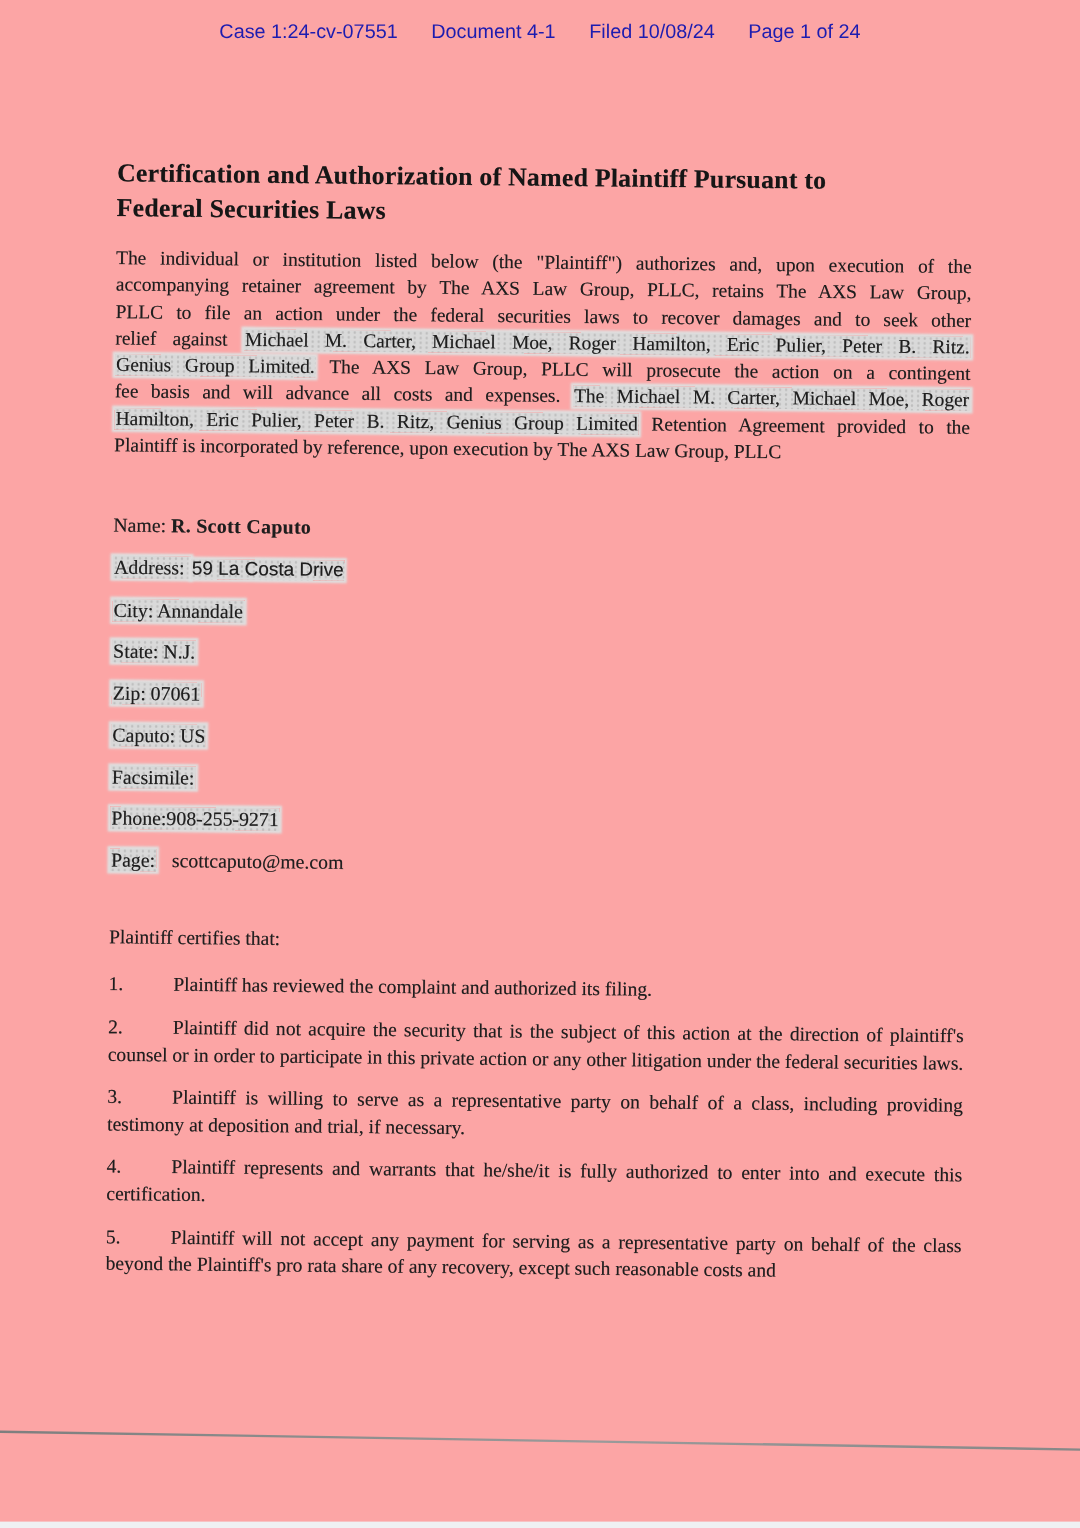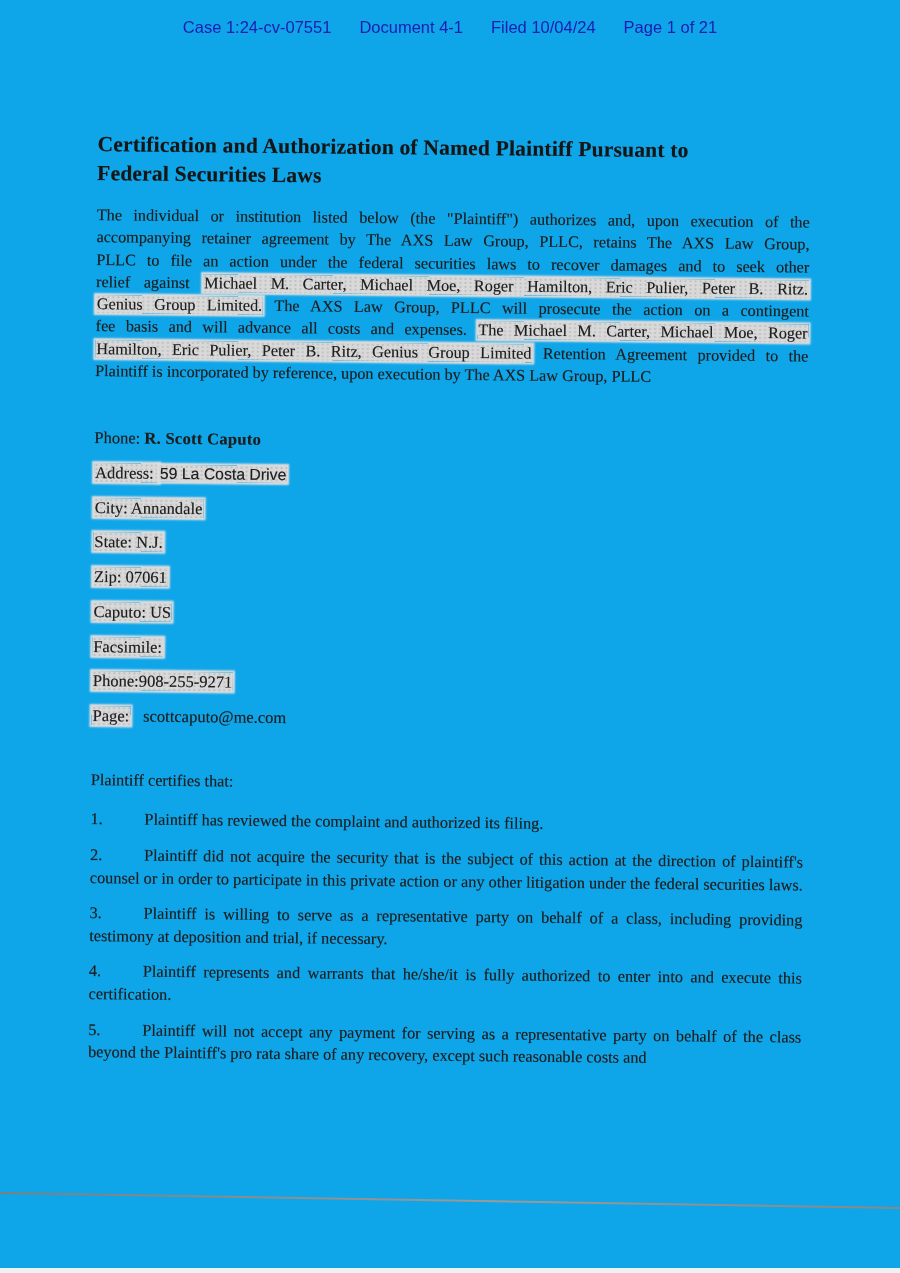--- a/index.html
+++ b/index.html
@@ -2,21 +2,21 @@
 <html><head>
 <meta charset="utf-8">
 <style>
   html,body{margin:0;padding:0;}
   body{
     width:900px;height:1273px;position:relative;overflow:hidden;
     background:#ffffff;
     font-family:"Liberation Serif", serif;
     color:#1e1e1e;
   }
-  .page{position:absolute;inset:0;background:#0ea5e9;}
+  .page{position:absolute;inset:0;background:#fca5a5;}
 
   
   .court-header{
     position:absolute;top:18px;left:0;right:0;
     display:flex;justify-content:center;gap:28px;
     font-family:"Liberation Sans", sans-serif;
     font-size:16.5px;color:#1c1cb0;
   }
 
   
@@ -66,22 +66,22 @@
   .bottom-edge{position:absolute;left:0;right:0;bottom:0;height:5px;background:#eff1f3;}
 </style>
 </head>
 <body>
 
 <div class="page">
 
   <div class="court-header">
     <span>Case 1:24-cv-07551</span>
     <span>Document 4-1</span>
-    <span>Filed 10/04/24</span>
-    <span>Page 1 of 21</span>
+    <span>Filed 10/08/24</span>
+    <span>Page 1 of 24</span>
   </div>
 
   <div class="scan">
     <div class="content">
 
       <h1 class="doc-title">
         <div>Certification and Authorization of Named Plaintiff Pursuant to</div>
         <div>Federal Securities Laws</div>
       </h1>
 
@@ -90,21 +90,21 @@
           <div class="para-line"><span>accompanying retainer agreement by The AXS Law Group, PLLC, retains The AXS Law Group,</span></div>
           <div class="para-line"><span>PLLC to file an action under the federal securities laws to recover damages and to seek other</span></div>
           <div class="para-line"><span>relief against </span><span class="hl">Michael M. Carter, Michael Moe, Roger Hamilton, Eric Pulier, Peter B. Ritz.</span></div>
           <div class="para-line"><span class="hl">Genius Group Limited.</span><span> The AXS Law Group, PLLC will prosecute the action on a contingent</span></div>
           <div class="para-line"><span>fee basis and will advance all costs and expenses. </span><span class="hl">The Michael M. Carter, Michael Moe, Roger</span></div>
           <div class="para-line"><span class="hl">Hamilton, Eric Pulier, Peter B. Ritz, Genius Group Limited</span><span> Retention Agreement provided to the</span></div>
           <div class="para-line last"><span>Plaintiff is incorporated by reference, upon execution by The AXS Law Group, PLLC</span></div>
         </div>
 
       <div class="fields">
-          <div class="field"><span>Phone: </span><span class="bold">R. Scott Caputo</span></div>
+          <div class="field"><span>Name: </span><span class="bold">R. Scott Caputo</span></div>
           <div class="field"><span class="hl">Address: </span><span class="hl sans">59 La Costa Drive</span></div>
           <div class="field"><span class="hl">City: Annandale</span></div>
           <div class="field"><span class="hl">State: N.J.</span></div>
           <div class="field"><span class="hl">Zip: 07061</span></div>
           <div class="field"><span class="hl">Caputo: US</span></div>
           <div class="field"><span class="hl">Facsimile:</span></div>
           <div class="field"><span class="hl">Phone:908-255-9271</span></div>
           <div class="field"><span class="hl">Page:</span><span class="gapped">scottcaputo@me.com</span></div>
         </div>
 

